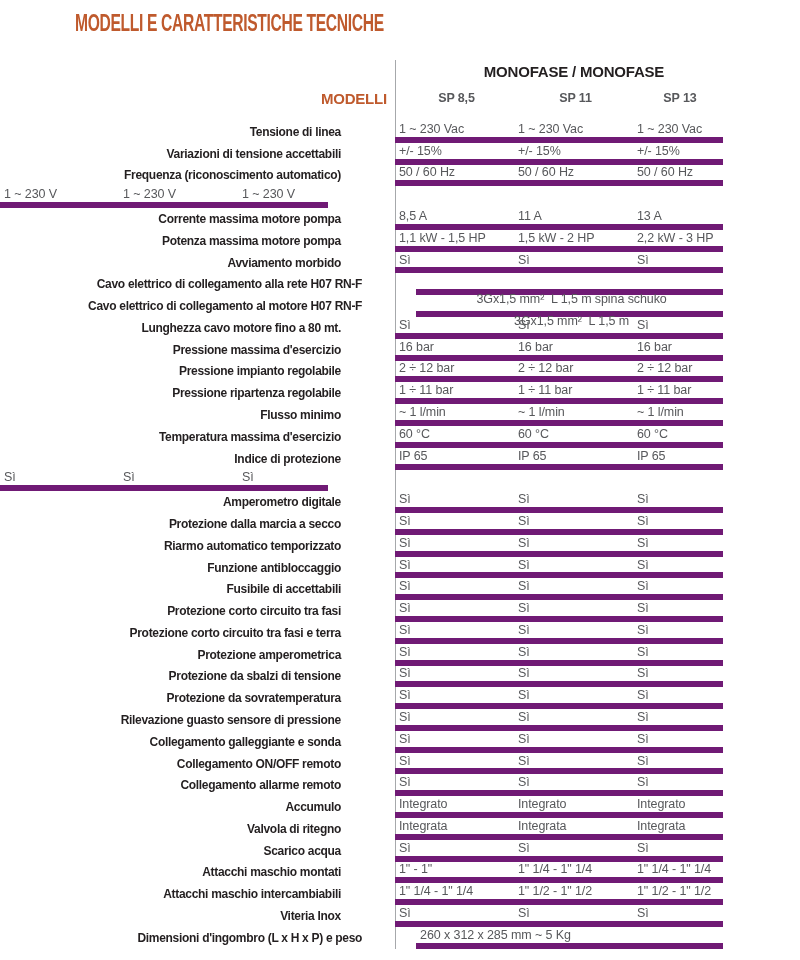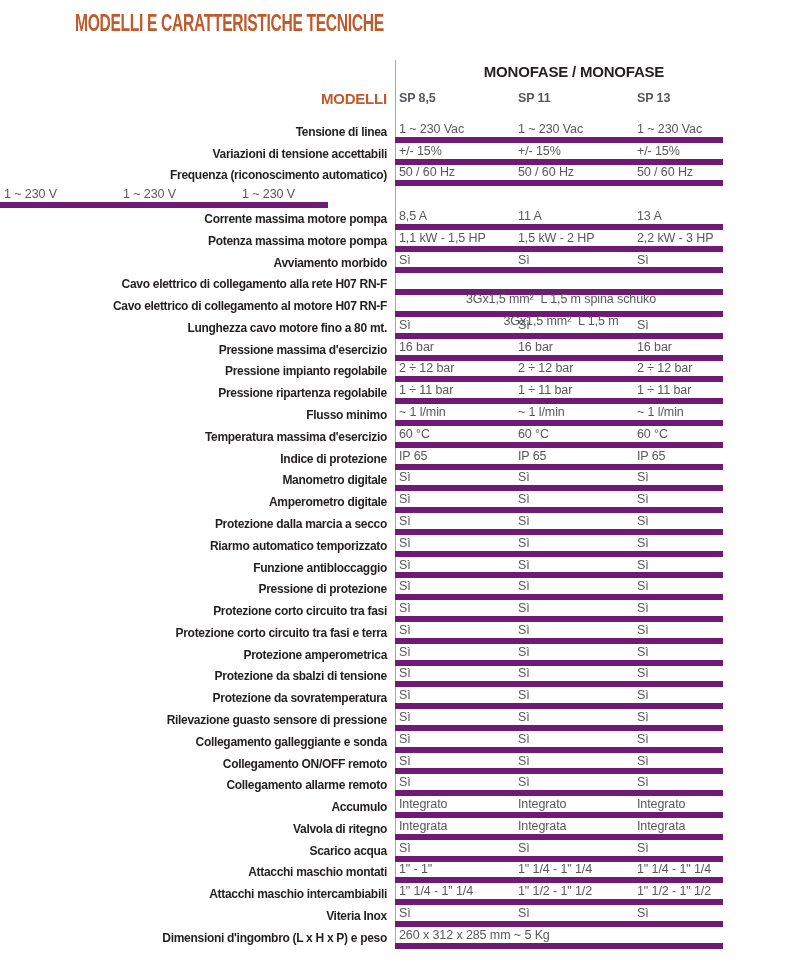--- a/index.html
+++ b/index.html
@@ -8,23 +8,23 @@
   .title{position:absolute;left:75px;top:10px;margin:0;font-size:23px;font-weight:bold;
          color:#bf5a2d;letter-spacing:-0.5px;transform:scaleX(0.68);transform-origin:left top;
          white-space:nowrap;}
   .vline{position:absolute;left:395px;top:60px;width:1px;height:889px;background:#a6a8ab;}
   .group-header{position:absolute;left:395px;top:62px;width:358px;height:20px;
                 text-align:center;font-weight:bold;font-size:15px;color:#231f20;
                 letter-spacing:-0.2px;line-height:20px;}
   .models-row{position:absolute;left:0;top:86px;width:723px;height:24px;display:flex;align-items:center;}
   .models-label{width:395px;box-sizing:border-box;padding-right:8px;text-align:right;
                 font-weight:bold;font-size:15px;color:#bf5a2d;letter-spacing:-0.2px;}
-  .col-h{font-weight:bold;font-size:14px;color:#231f20;letter-spacing:-0.2px;}
+  .col-h{font-weight:bold;font-size:14px;color:#231f20;letter-spacing:-0.2px;text-align:center;}
   .tbl{position:absolute;left:0;top:121px;width:723px;}
-  .row{display:flex;height:21.79px;align-items:stretch;}
+  .row{display:flex;height:21.79px;align-items:stretch;gap:46px;}
   .lbl{width:395px;box-sizing:border-box;padding-right:8px;display:flex;align-items:center;
        justify-content:flex-end;font-weight:bold;font-size:12px;color:#231f20;
        letter-spacing:-0.3px;white-space:nowrap;}
   .vals{width:328px;box-sizing:border-box;display:flex;align-items:center;
         border-bottom:6px solid #701a75;}
   .vals.no-border{border-bottom:none;}
   .val{box-sizing:border-box;padding-left:4px;font-size:12.5px;color:#57585b;
        letter-spacing:-0.1px;white-space:pre;}
   .val.c1{width:119px;}
   .val.c2{width:119px;}
@@ -169,21 +169,20 @@
       </div>
       <div class="row">
         <div class="lbl">Indice di protezione</div>
         <div class="vals">
           <div class="val c1">IP 65</div>
           <div class="val c2">IP 65</div>
           <div class="val c3">IP 65</div>
         </div>
       </div>
       <div class="row">
-        <div class="lbl">Manometro digitale</div>
         <div class="vals">
           <div class="val c1">Sì</div>
           <div class="val c2">Sì</div>
           <div class="val c3">Sì</div>
         </div>
       </div>
       <div class="row">
         <div class="lbl">Amperometro digitale</div>
         <div class="vals">
           <div class="val c1">Sì</div>
@@ -209,21 +208,21 @@
       </div>
       <div class="row">
         <div class="lbl">Funzione antibloccaggio</div>
         <div class="vals">
           <div class="val c1">Sì</div>
           <div class="val c2">Sì</div>
           <div class="val c3">Sì</div>
         </div>
       </div>
       <div class="row">
-        <div class="lbl">Pressione di protezione</div>
+        <div class="lbl">Fusibile di accettabili</div>
         <div class="vals">
           <div class="val c1">Sì</div>
           <div class="val c2">Sì</div>
           <div class="val c3">Sì</div>
         </div>
       </div>
       <div class="row">
         <div class="lbl">Protezione corto circuito tra fasi</div>
         <div class="vals">
           <div class="val c1">Sì</div>

